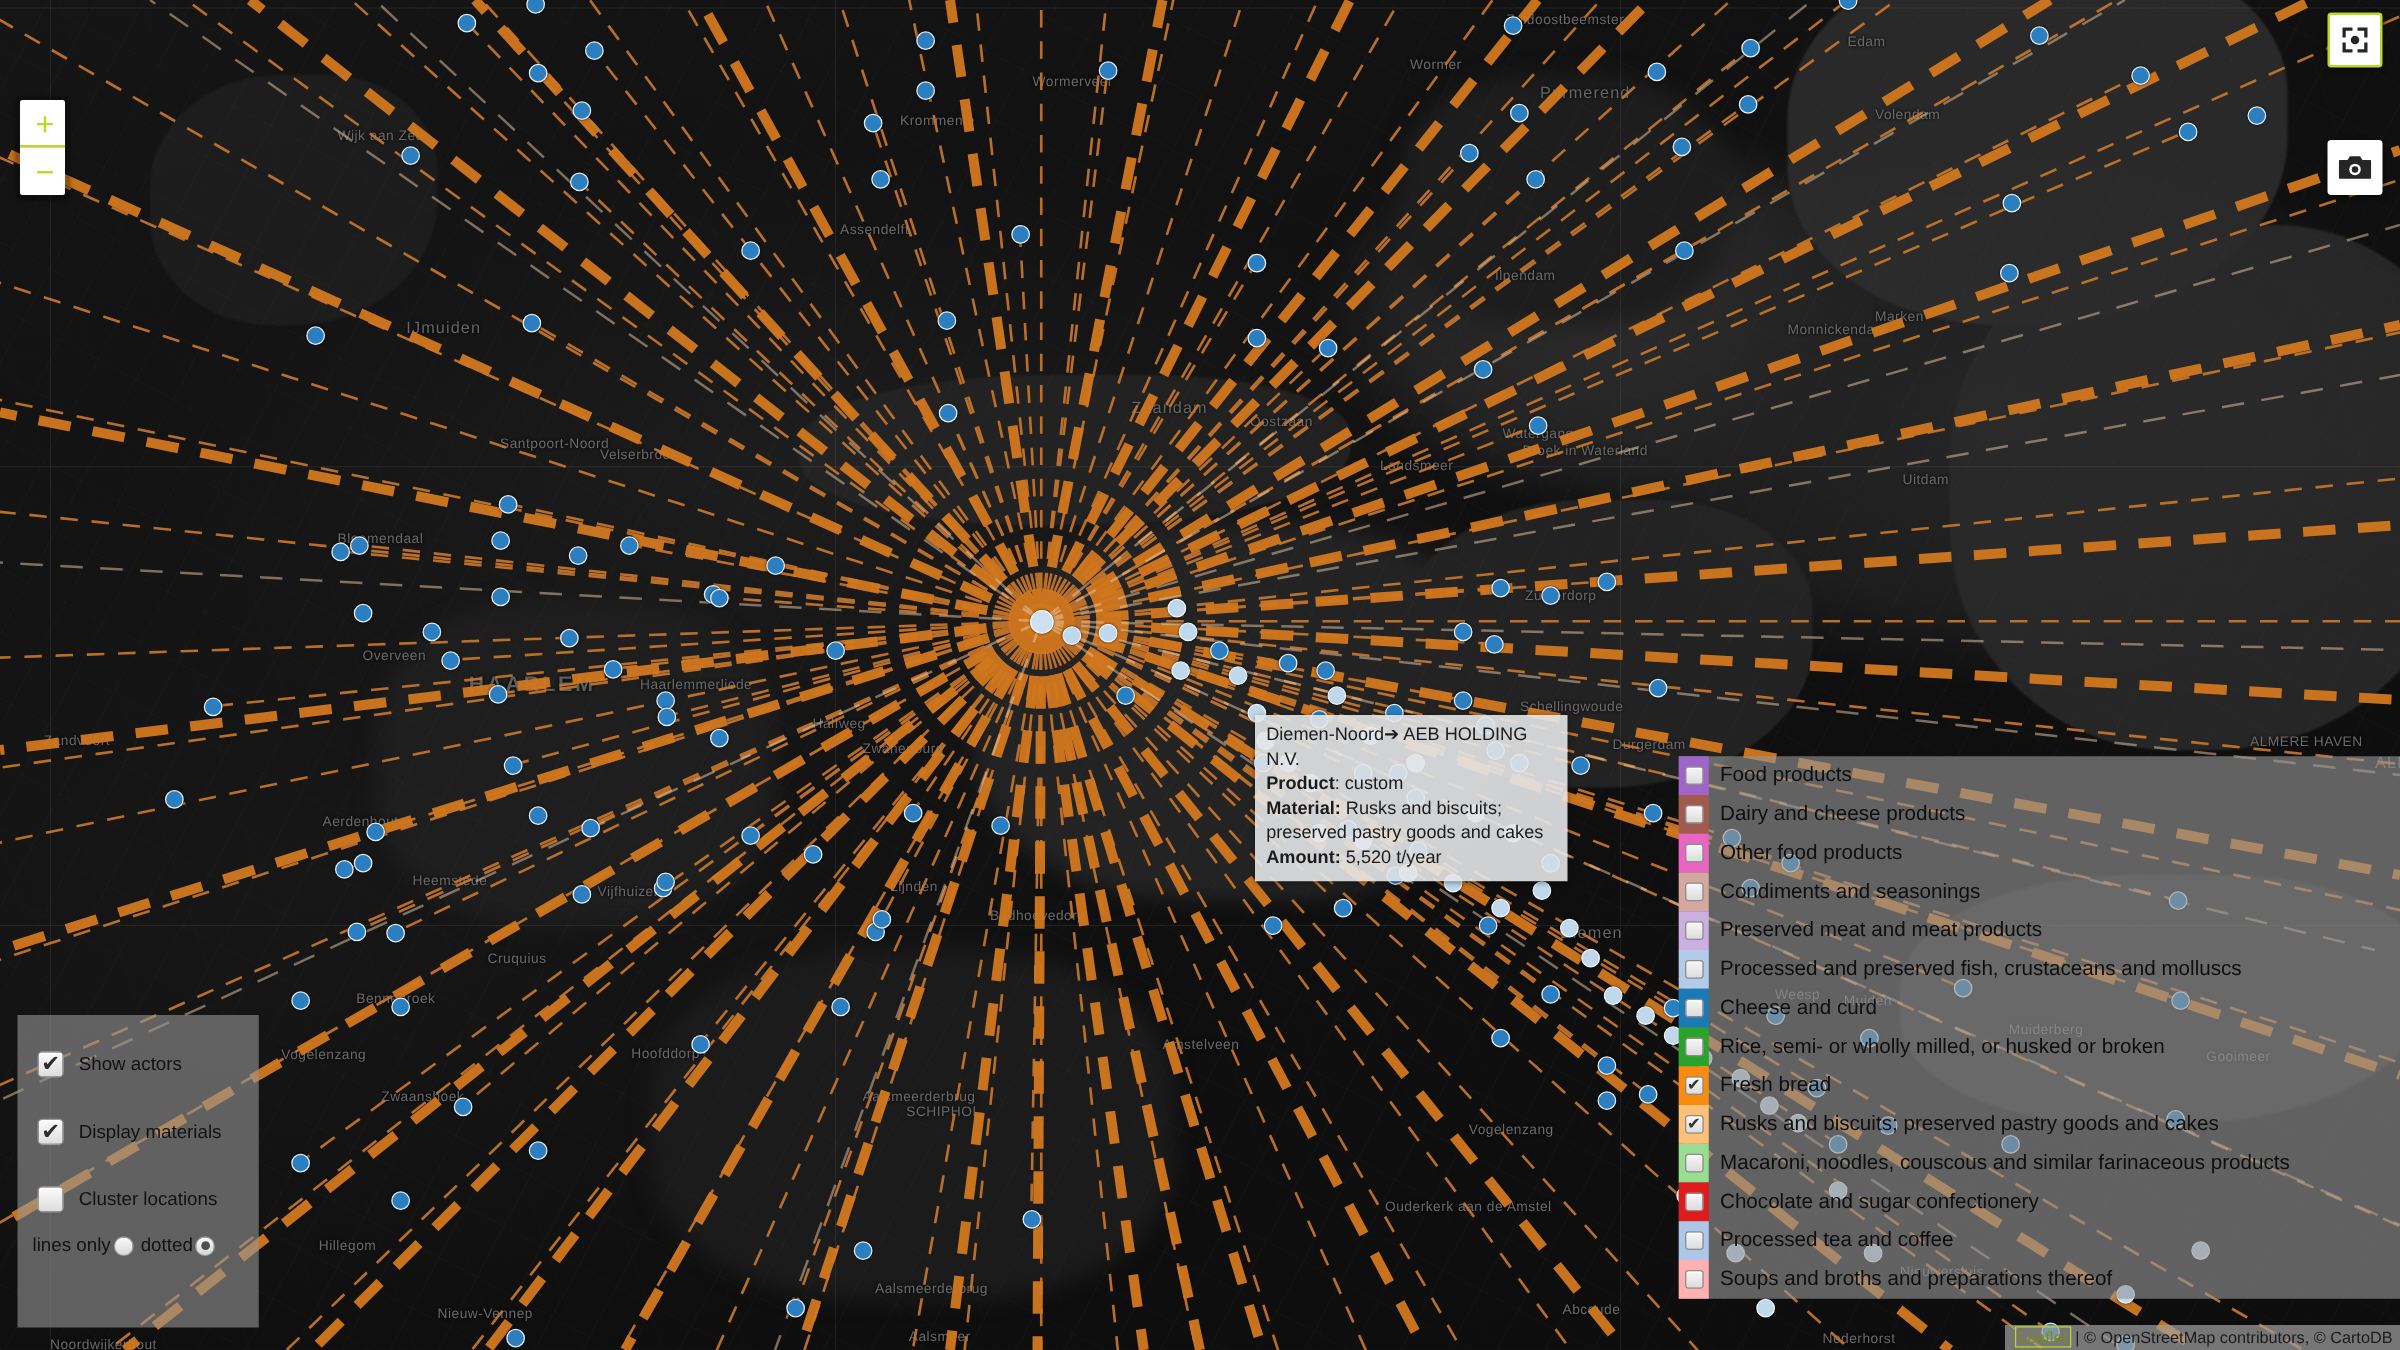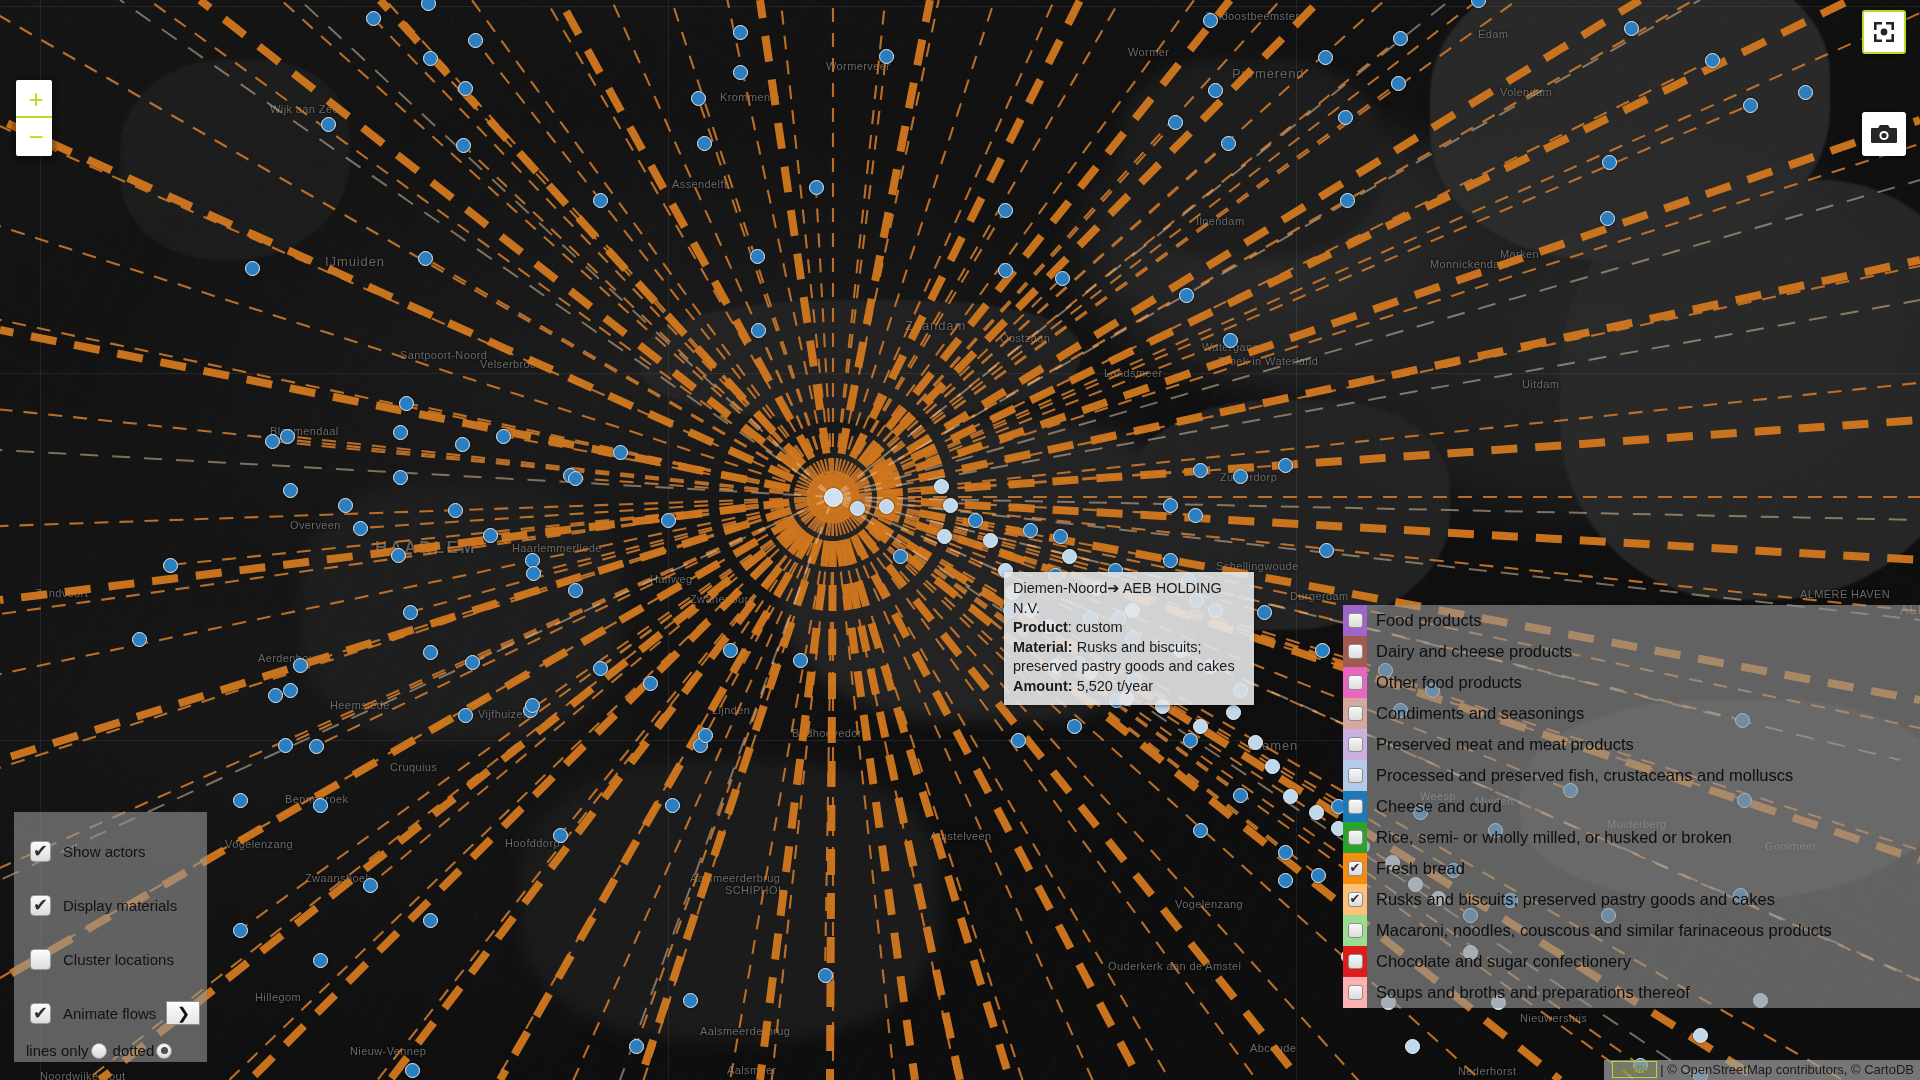--- a/index.html
+++ b/index.html
@@ -843,20 +843,26 @@
         </div>
         <div class="leg-label">Macaroni, noodles, couscous and similar farinaceous products</div>
       </div>
       <div class="leg-row">
         <div class="leg-swatch" style="background: rgb(224, 27, 27);">
           <div class="leg-cb"></div>
         </div>
         <div class="leg-label">Chocolate and sugar confectionery</div>
       </div>
       <div class="leg-row">
+        <div class="leg-swatch" style="background: rgb(174, 199, 232);">
+          <div class="leg-cb"></div>
+        </div>
+        <div class="leg-label">Processed tea and coffee</div>
+      </div>
+      <div class="leg-row">
         <div class="leg-swatch" style="background: rgb(255, 176, 176);">
           <div class="leg-cb"></div>
         </div>
         <div class="leg-label">Soups and broths and preparations thereof</div>
       </div>
     </div>
 
   <div id="panel">
     <div id="panel-rows">
         <div class="p-row">
@@ -864,25 +870,20 @@
           <div class="p-label">Show actors</div>
         </div>
         <div class="p-row">
           <div class="p-cb checked"></div>
           <div class="p-label">Display materials</div>
         </div>
         <div class="p-row">
           <div class="p-cb"></div>
           <div class="p-label">Cluster locations</div>
         </div>
-        <div class="p-row">
-          <div class="p-cb checked"></div>
-          <div class="p-label">Animate flows</div>
-          <div id="anim-arrow">❯</div>
-        </div>
       </div>
     <div id="radio-row">
         <span>lines only</span>
         <span class="radio"></span>
         <span>dotted</span>
         <span class="radio sel"></span>
       </div>
   </div>
 
   <div id="attrib">

